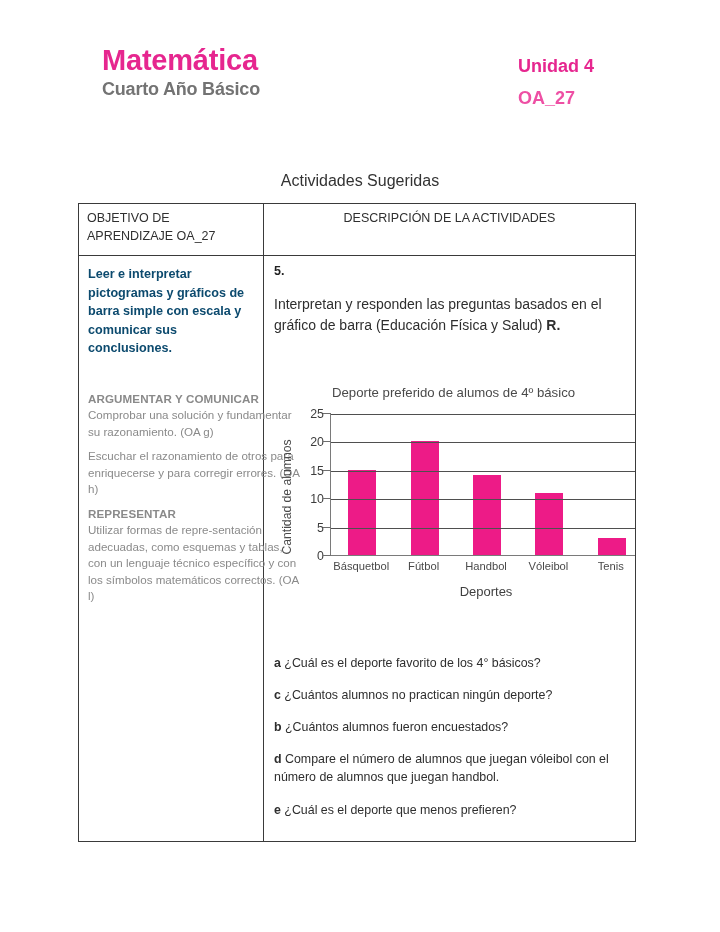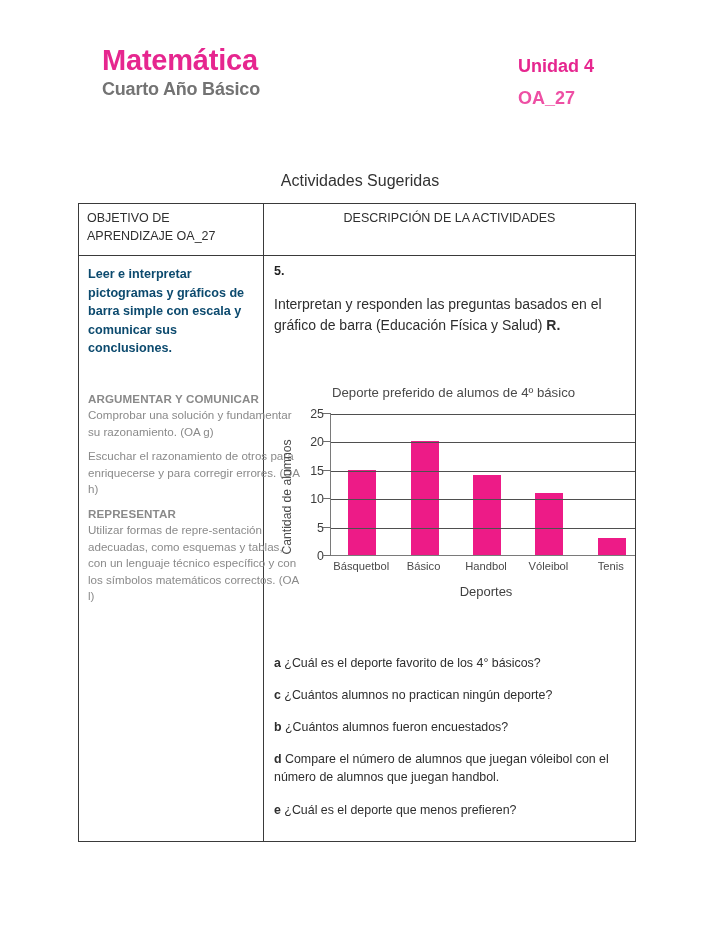--- a/index.html
+++ b/index.html
@@ -363,21 +363,21 @@
             <div class="gridline" style="top: 28.4px;"></div>
             <div class="ytick" style="top: 28.4px;">20</div>
             <div class="ytick-dash" style="top: 28.4px;"></div>
             <div class="gridline" style="top: 0px;"></div>
             <div class="ytick" style="top: 0px;">25</div>
             <div class="ytick-dash" style="top: 0px;"></div>
           </div>
 
         <div class="xlabels" id="xlabels">
             <div class="xlabel">Básquetbol</div>
-            <div class="xlabel">Básico</div>
+            <div class="xlabel">Fútbol</div>
             <div class="xlabel">Handbol</div>
             <div class="xlabel">Vóleibol</div>
             <div class="xlabel">Tenis</div>
           </div>
         <div class="x-axis-label">Deportes</div>
       </div>
 
       <div class="questions" id="questions-list">
           <div class="question"><span class="q-letter">a </span><span>¿Cuál es el deporte favorito de los 4° básicos?</span></div>
           <div class="question"><span class="q-letter">c </span><span>¿Cuántos alumnos no practican ningún deporte?</span></div>

